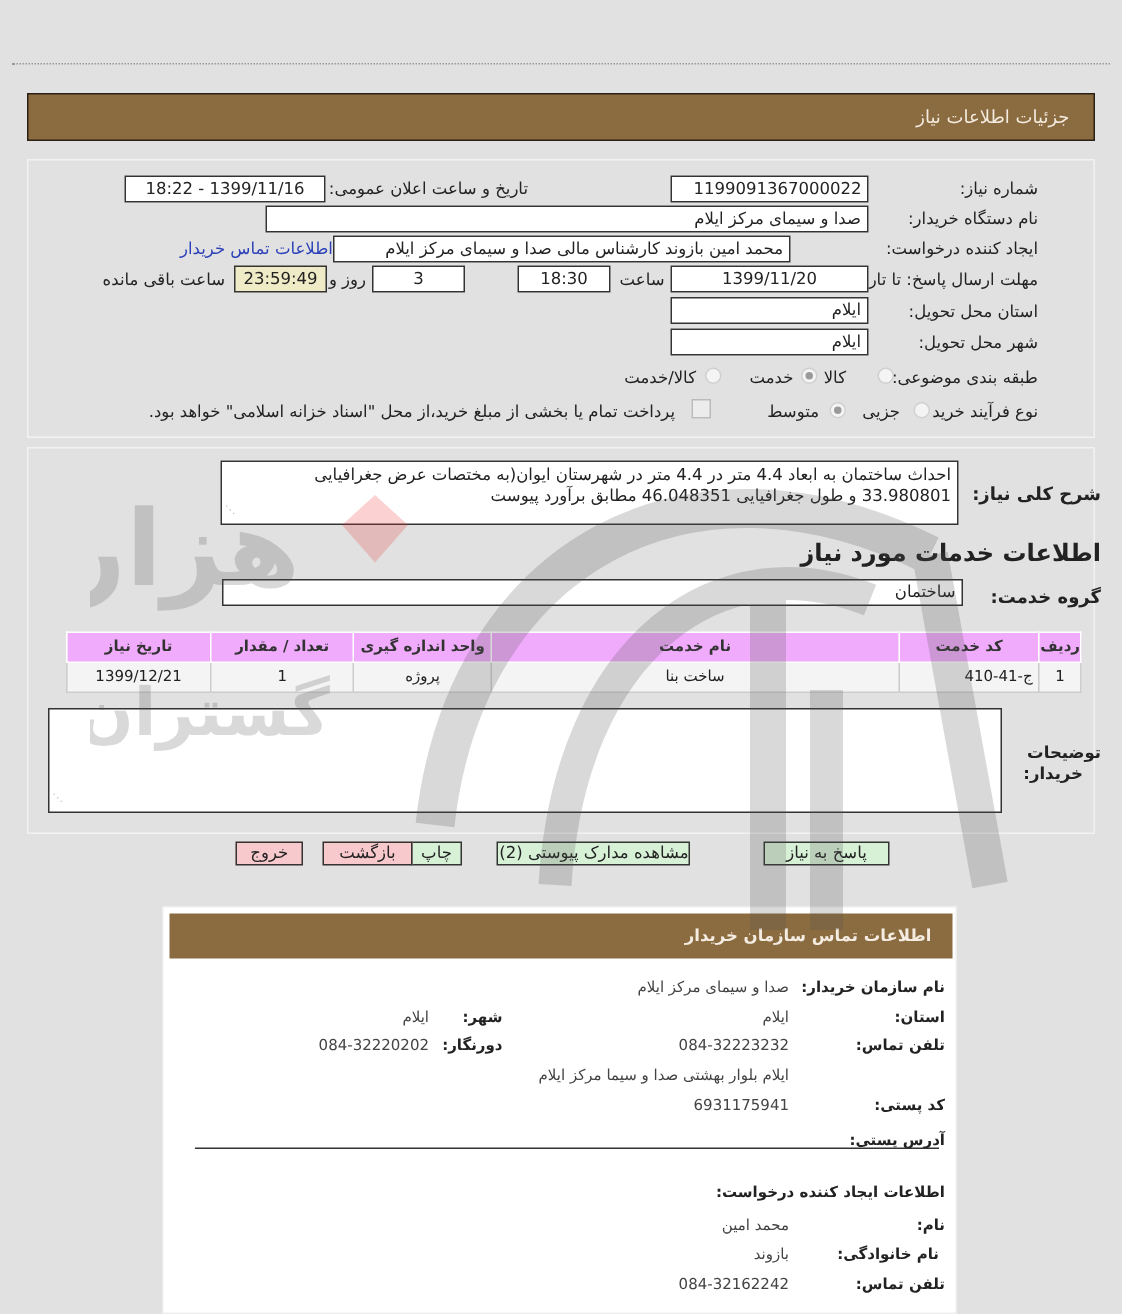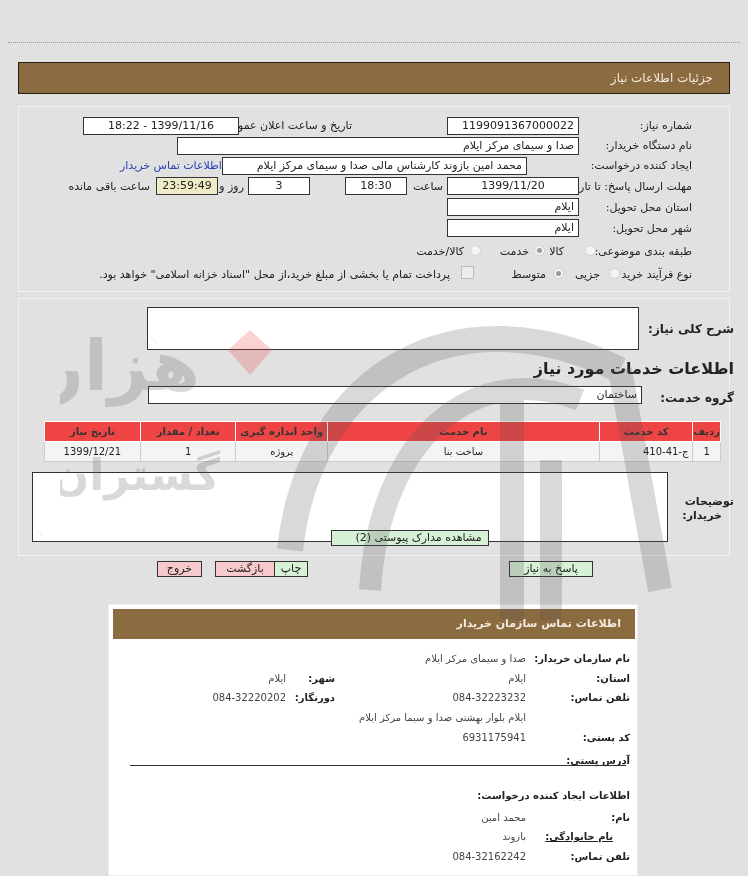--- a/index.html
+++ b/index.html
@@ -50,21 +50,21 @@
     font-size: 11px; line-height: 14px; padding: 2px 4px; color: #222;
   }
   .resize-grip {
     position: absolute; left: 2px; bottom: 2px; font-size: 7px; color: #bbb;
   }
   table.svc {
     position: absolute; left: 44px; top: 421px; width: 677px;
     border-collapse: collapse; font-size: 10px;
   }
   table.svc th {
-    background: #ef4444; font-weight: bold; height: 20px; border: 1px solid #fff;
+    background: #f0abfc; font-weight: bold; height: 20px; border: 1px solid #fff;
     color: #333; text-align: center;
   }
   table.svc td {
     background: #f4f4f4; height: 20px; border: 1px solid #ccc; text-align: center; color: #222;
   }
   .btn {
     position: absolute; height: 16px; border: 1px solid #333; font-size: 11px;
     line-height: 14px; text-align: center; white-space: nowrap;
   }
   .btn.green { background: #d7f1d7; }
@@ -93,21 +93,21 @@
 <div class="main-header">
   <span>جزئیات اطلاعات نیاز</span>
 </div>
 
 <div class="panel" style="top:106px;height:186px;"></div>
 
 <span class="lbl" style="right:56px;top:119px;">شماره نیاز:</span>
 <div class="box c" style="left:447px;top:117px;width:132px;padding-left:29px;">1199091367000022</div>
 
 <span class="lbl" style="right:396px;top:119px;">تاریخ و ساعت اعلان عمومی:</span>
-<div class="box c" style="left:83px;top:117px;width:156px;">1399/11/16 - 18:22</div>
+<div class="box c" style="left:83px;top:117px;width:134px;">1399/11/16 - 18:22</div>
 
 <span class="lbl" style="right:56px;top:139px;">نام دستگاه خریدار:</span>
 <div class="box" style="left:177px;top:137px;width:402px;">صدا و سیمای مرکز ایلام</div>
 
 <span class="lbl" style="right:56px;top:159px;">ایجاد کننده درخواست:</span>
 <div class="box" style="left:222px;top:157px;width:305px;">محمد امین بازوند کارشناس مالی صدا و سیمای مرکز ایلام</div>
 <span class="link" style="left:120px;top:159px;">اطلاعات تماس خریدار</span>
 
 <span class="lbl" style="right:56px;top:180px;">مهلت ارسال پاسخ: تا تاریخ:</span>
 <div class="box c" style="left:447px;top:177px;width:132px;">1399/11/20</div>
@@ -137,20 +137,21 @@
 <span class="lbl" style="right:148px;top:268px;">جزیی</span>
 <span class="radio on" style="left:553px;top:268px;"></span>
 <span class="lbl" style="right:202px;top:268px;">متوسط</span>
 <span class="chk" style="left:461px;top:266px;"></span>
 <span class="lbl" style="right:298px;top:268px;">پرداخت تمام یا بخشی از مبلغ خرید،از محل "اسناد خزانه اسلامی" خواهد بود.</span>
 
 <div class="panel" style="top:298px;height:258px;"></div>
 
 <span class="lbl bold" style="right:14px;top:322px;font-size:12px;">شرح کلی نیاز:</span>
 <div class="textarea" style="left:147px;top:307px;width:492px;height:43px;">
+  <span>احداث ساختمان به ابعاد 4.4 متر در 4.4 متر در شهرستان ایوان(به مختصات عرض جغرافیایی 33.980801 و طول جغرافیایی 46.048351 مطابق برآورد پیوست</span>
   <span class="resize-grip">⋰</span>
 </div>
 
 <span class="lbl bold" style="right:14px;top:359px;font-size:16px;">اطلاعات خدمات مورد نیاز</span>
 
 <span class="lbl bold" style="right:14px;top:391px;font-size:12px;">گروه خدمت:</span>
 <div class="box" style="left:148px;top:386px;width:494px;">ساختمان</div>
 
 <table class="svc">
   <thead>
@@ -178,21 +179,21 @@
 <span class="lbl bold" style="right:14px;top:495px;font-size:11px;">
   <span>توضیحات</span>
 </span>
 <span class="lbl bold" style="right:26px;top:509px;font-size:11px;">خریدار:</span>
 <div class="textarea" style="left:32px;top:472px;width:636px;height:70px;">
   <span></span>
   <span class="resize-grip">⋰</span>
 </div>
 
 <div class="btn green" style="left:509px;top:561px;width:84px;">پاسخ به نیاز</div>
-<div class="btn green" style="left:331px;top:530px;width:158px;padding-left:17px;">مشاهده مدارک پیوستی (2)</div>
+<div class="btn green" style="left:331px;top:561px;width:129px;padding-left:17px;">مشاهده مدارک پیوستی (2)</div>
 <div class="btn green" style="left:274px;top:561px;width:34px;">چاپ</div>
 <div class="btn pink" style="left:215px;top:561px;width:60px;">بازگشت</div>
 <div class="btn pink" style="left:157px;top:561px;width:45px;">خروج</div>
 
 <div class="contact">
   <div class="contact-header">اطلاعات تماس سازمان خریدار</div>
 </div>
 
 <span class="c-lbl" style="right:118px;top:653px;">نام سازمان خریدار:</span>
 <span class="c-val" style="right:222px;top:653px;">صدا و سیمای مرکز ایلام</span>
@@ -213,21 +214,21 @@
 <span class="c-lbl" style="right:118px;top:732px;">کد پستی:</span>
 <span class="c-val" style="right:222px;top:732px;">6931175941</span>
 
 <div class="c-hr" style="left:130px;top:765px;width:496px;"></div>
 
 <span class="c-lbl" style="right:118px;top:790px;">اطلاعات ایجاد کننده درخواست:</span>
 
 <span class="c-lbl" style="right:118px;top:812px;">نام:</span>
 <span class="c-val" style="right:222px;top:812px;">محمد امین</span>
 
-<span class="c-lbl" style="right:135px;top:831px;text-decoration:underline;">نام خانوادگی:</span>
+<span class="c-lbl" style="right:122px;top:831px;">نام خانوادگی:</span>
 <span class="c-val" style="right:222px;top:831px;">بازوند</span>
 
 <span class="c-lbl" style="right:118px;top:851px;">تلفن تماس:</span>
 <span class="c-val" style="right:222px;top:851px;">084-32162242</span>
 
 <svg class="watermark" style="left:60px;top:250px;" width="640" height="370" viewBox="0 0 640 370">
   <path d="M230 300 C 250 120, 400 40, 560 120" stroke="#555" stroke-width="26" fill="none"></path>
   <path d="M310 340 C 320 180, 420 110, 520 150" stroke="#555" stroke-width="22" fill="none"></path>
   <rect x="440" y="150" width="24" height="220" fill="#555"></rect>
   <rect x="480" y="210" width="22" height="160" fill="#555"></rect>

